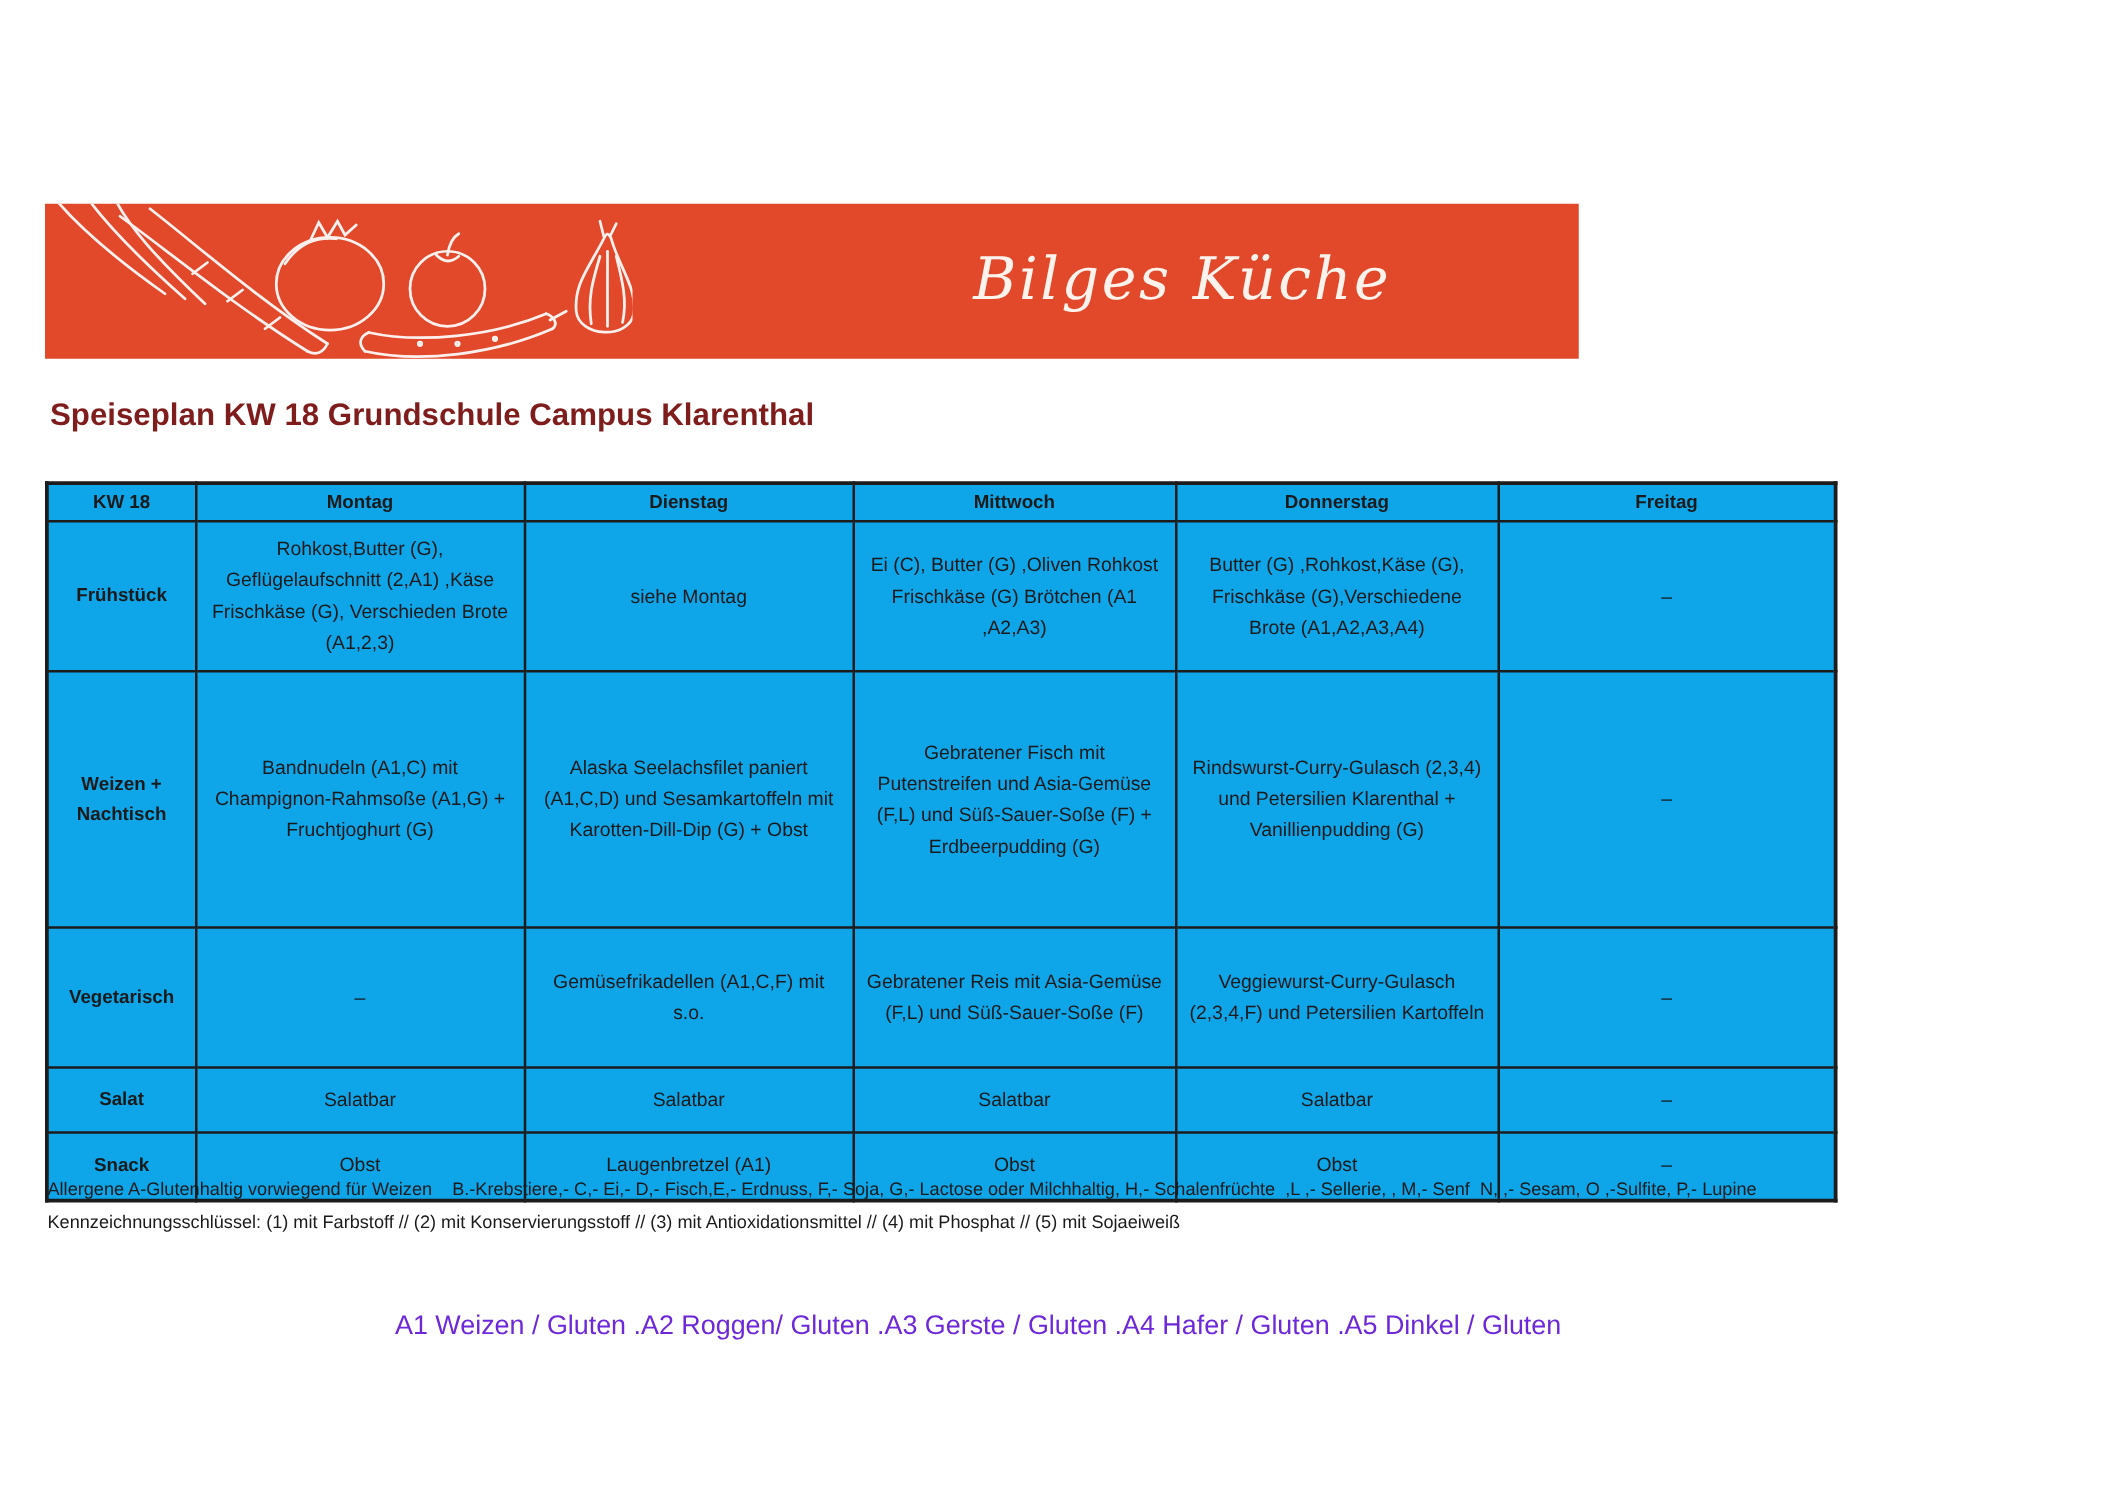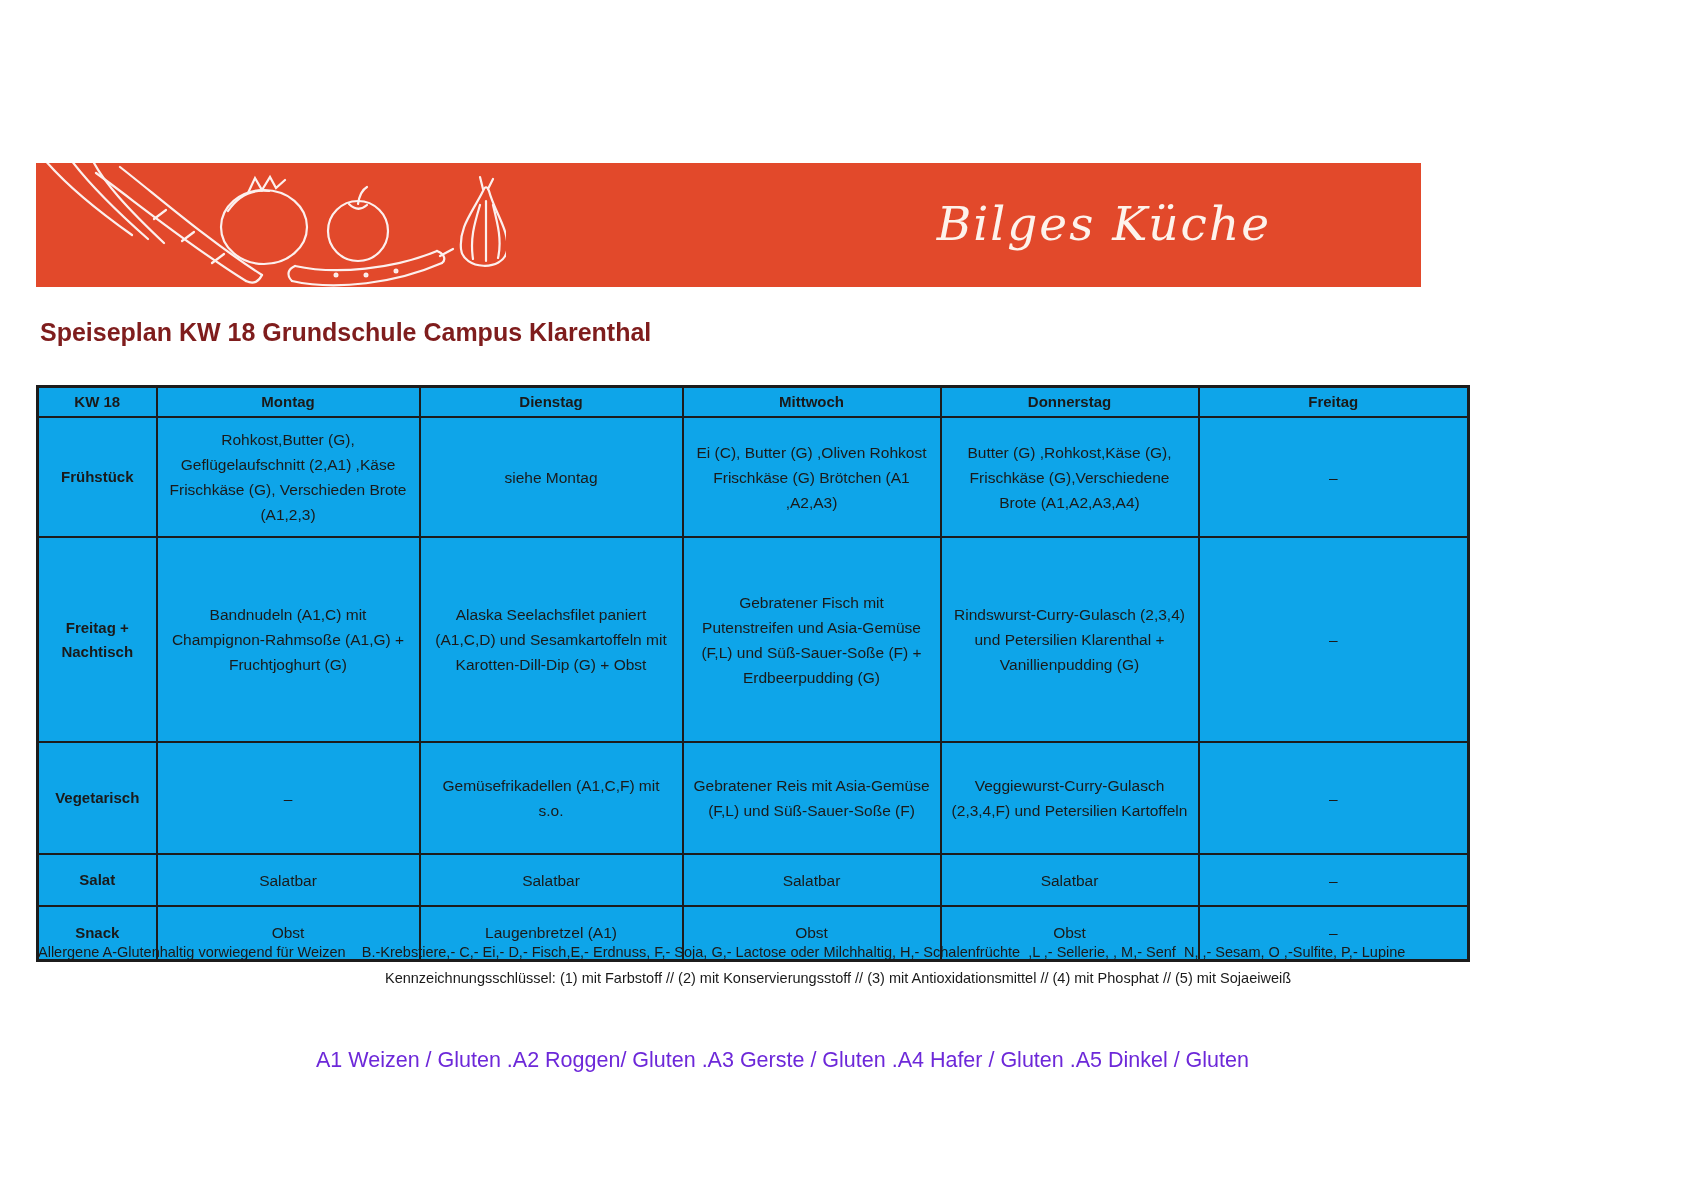--- a/index.html
+++ b/index.html
@@ -9,21 +9,21 @@
     position: relative;
     font-family: "Liberation Sans", sans-serif;
     color: #1a1a1a;
     overflow: hidden;
   }
 
   
   .banner {
     position: absolute;
     left: 36px; top: 163px;
-    width: 1385px; height: 124px;
+    width: 1227px; height: 124px;
     background: #E2492B;
   }
   .banner svg.veg-art {
     position: absolute; left: 0; top: 0;
     width: 470px; height: 124px;
   }
   .brand-name {
     position: absolute;
     right: 150px; top: 50%;
     transform: translateY(-52%);
@@ -85,21 +85,21 @@
   
   .footnote {
     position: absolute;
     left: 38px;
     font-size: 14.5px;
     color: #1a1a1a;
     white-space: pre-wrap;
     width: 1600px;
   }
   .footnote.l1 { top: 944px; }
-  .footnote.l2 { top: 970px; text-align: center; }
+  .footnote.l2 { top: 970px; }
 
   
   .gluten-legend {
     position: absolute;
     left: 0; top: 1048px;
     width: 1565px;
     text-align: center;
     font-size: 21.5px;
     color: #6d28d9;
   }
@@ -169,21 +169,21 @@
   </tr>
   <tr class="r-fruehstueck">
     <td class="row-label">Frühstück</td>
     <td>Rohkost,Butter (G), Geflügelaufschnitt (2,A1) ,Käse Frischkäse (G), Verschieden Brote (A1,2,3)</td>
     <td>siehe Montag</td>
     <td>Ei (C), Butter (G) ,Oliven Rohkost Frischkäse (G) Brötchen (A1 ,A2,A3)</td>
     <td>Butter (G) ,Rohkost,Käse (G), Frischkäse (G),Verschiedene Brote (A1,A2,A3,A4)</td>
     <td>–</td>
   </tr>
   <tr class="r-mittag">
-    <td class="row-label">Freitag + Nachtisch</td>
+    <td class="row-label">Weizen + Nachtisch</td>
     <td>Bandnudeln (A1,C) mit Champignon-Rahmsoße (A1,G) + Fruchtjoghurt (G)</td>
     <td>Alaska Seelachsfilet paniert (A1,C,D) und Sesamkartoffeln mit Karotten-Dill-Dip (G) + Obst</td>
     <td>Gebratener Fisch mit Putenstreifen und Asia-Gemüse (F,L) und Süß-Sauer-Soße (F) + Erdbeerpudding (G)</td>
     <td>Rindswurst-Curry-Gulasch (2,3,4) und Petersilien Klarenthal + Vanillienpudding (G)</td>
     <td>–</td>
   </tr>
   <tr class="r-vegetarisch">
     <td class="row-label">Vegetarisch</td>
     <td>–</td>
     <td>Gemüsefrikadellen (A1,C,F) mit s.o.</td>

